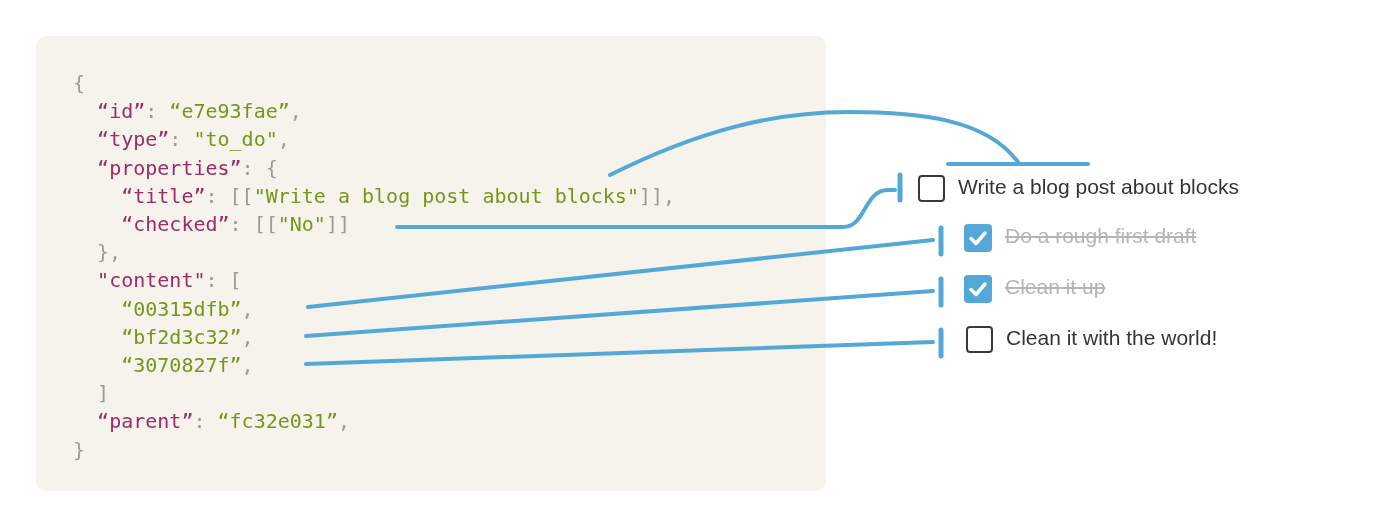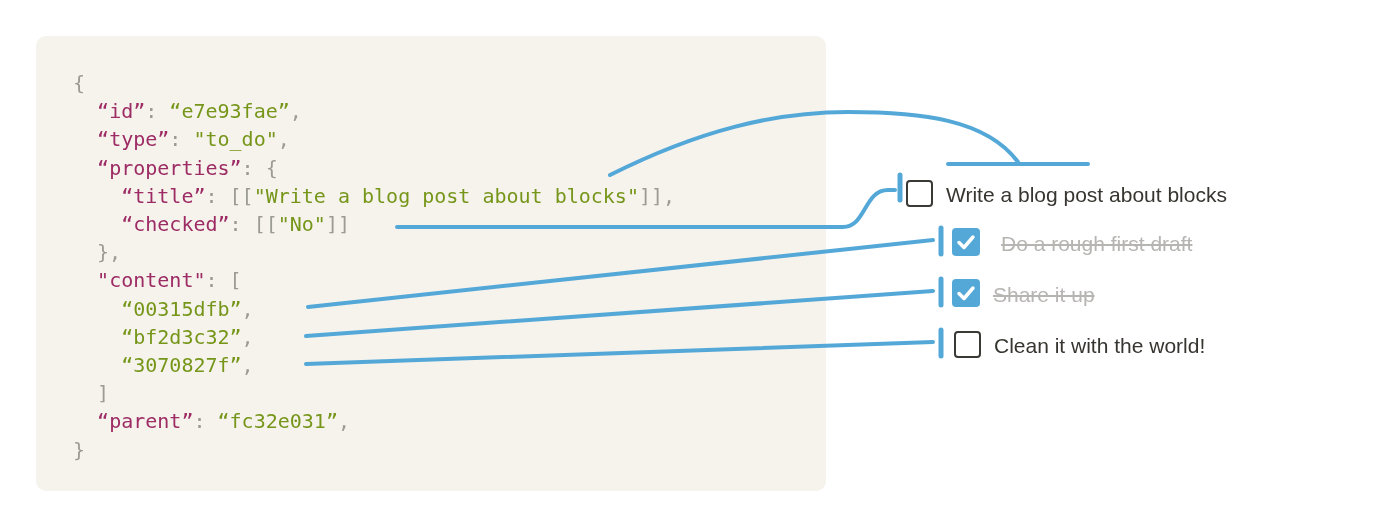--- a/index.html
+++ b/index.html
@@ -35,25 +35,26 @@
   .connectors path{
     fill:none;
     stroke:var(--accent);
     stroke-width:4;
     stroke-linecap:round;
   }
   .connectors path.tick{stroke-width:5;}
   
   .todo-row{
     position:absolute;
-    display:flex;align-items:flex-end;
+    display:flex;align-items:flex-start;
     height:32px;
+    margin-left:12px;
   }
   .row-1{left:906px;top:175px;}
-  .row-2{left:952px;top:224px;gap:8px;}
+  .row-2{left:952px;top:224px;}
   .row-3{left:952px;top:275px;}
   .row-4{left:954px;top:326px;}
   .checkbox{
     flex:0 0 auto;
     width:28px;height:28px;
     box-sizing:border-box;
     border-radius:4px;
     display:flex;align-items:center;justify-content:center;
     cursor:pointer;
   }
@@ -113,21 +114,21 @@
     </span>
     <span class="todo-label struck">Do a rough first draft</span>
   </div>
 
   <div class="todo-row row-3">
     <span class="checkbox checked">
       <svg width="28" height="28" viewBox="0 0 28 28" xmlns="http://www.w3.org/2000/svg">
         <path d="M7 14.5 L12 19.5 L21 9" fill="none" stroke="#ffffff" stroke-width="3.5" stroke-linecap="round" stroke-linejoin="round"></path>
       </svg>
     </span>
-    <span class="todo-label struck">Share it up</span>
+    <span class="todo-label struck">Clean it up</span>
   </div>
 
   <div class="todo-row row-4">
     <span class="checkbox unchecked"></span>
     <span class="todo-label">Clean it with the world!</span>
   </div>
 
 </div>
 
 </body></html>

